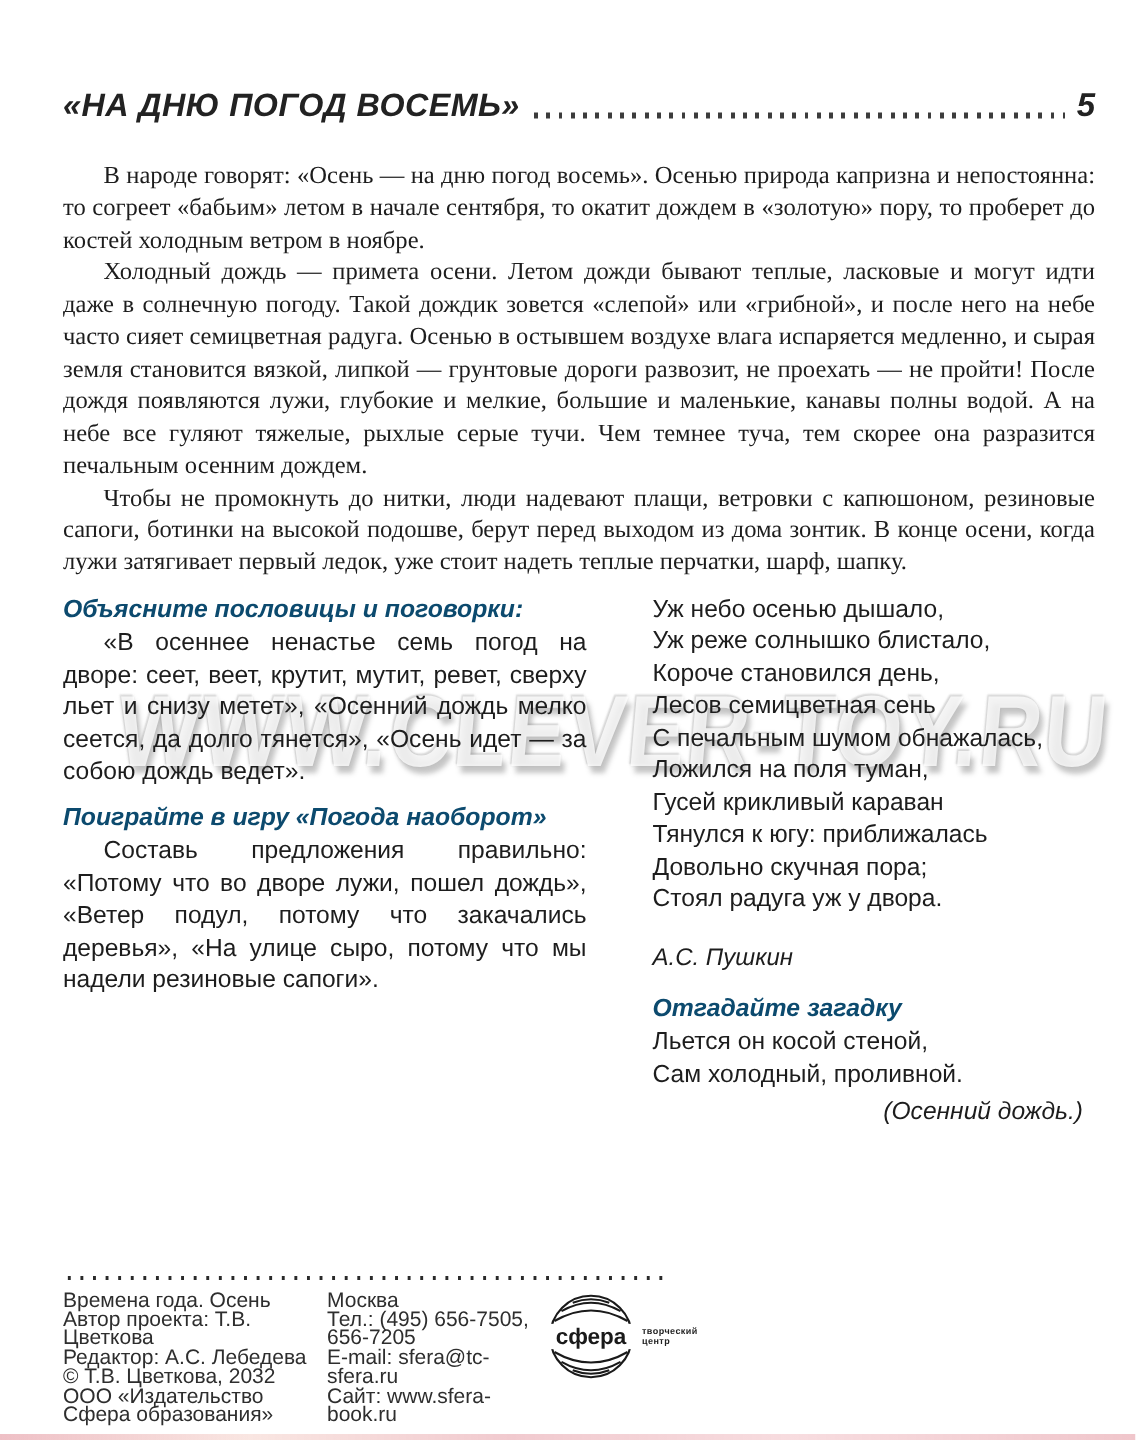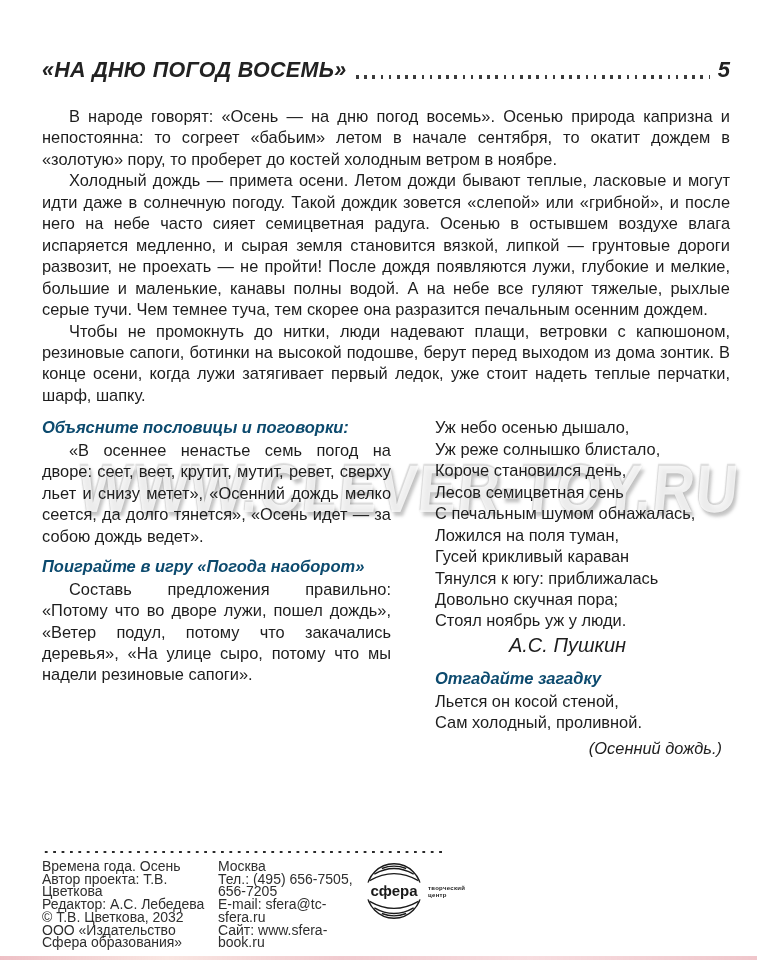--- a/index.html
+++ b/index.html
@@ -57,21 +57,21 @@
     margin: 0 8px 4px 10px;
     background-image: repeating-linear-gradient(90deg, #3c3c3c 0 2.6px, transparent 2.6px 8.2px);
   }
   .page-num {
     font-size: 22px;
     font-weight: bold;
     font-style: italic;
     color: #222;
   }
 
-  .intro { margin-top: 23px; }
+  .intro { margin-top: 23px; font-family: Liberation Serif, serif; }
   .intro p {
     margin: 0;
     text-indent: 27px;
     text-align: justify;
     font-size: 16.4px;
     line-height: 21.45px;
   }
 
   .cols { display: flex; margin-top: 11px; }
   .col-left  { width: 349px; margin-right: 44px; }
@@ -92,25 +92,25 @@
     font-size: 16.4px;
     line-height: 21.45px;
   }
   .sec-gap { margin-top: 9px; }
 
   .poem-line, .riddle-line {
     font-size: 16.4px;
     line-height: 21.45px;
   }
   .author {
-    font-size: 20px;
-    font-style: italic;
-    text-align: center;
+    font-size: 16px;
+    font-style: italic;
+    text-align: left;
     padding-right: 30px;
-    margin-top: 3px;
+    margin-top: 18px;
     line-height: 21.45px;
   }
   .answer {
     font-size: 16.4px;
     font-style: italic;
     text-align: right;
     padding-right: 8px;
     margin-top: 4px;
     line-height: 21.45px;
   }
@@ -197,21 +197,21 @@
       <div class="poem">
         <div class="poem-line">Уж небо осенью дышало,</div>
         <div class="poem-line">Уж реже солнышко блистало,</div>
         <div class="poem-line">Короче становился день,</div>
         <div class="poem-line">Лесов семицветная сень</div>
         <div class="poem-line">С печальным шумом обнажалась,</div>
         <div class="poem-line">Ложился на поля туман,</div>
         <div class="poem-line">Гусей крикливый караван</div>
         <div class="poem-line">Тянулся к югу: приближалась</div>
         <div class="poem-line">Довольно скучная пора;</div>
-        <div class="poem-line">Стоял ноябрь уж у люди.</div>
+        <div class="poem-line">Стоял радуга уж у двора.</div>
       </div>
       <div class="author">А.С. Пушкин</div>
 
       <h3 class="sec-heading riddle-heading">Отгадайте загадку</h3>
       <div>
         <div class="riddle-line">Льется он косой стеной,</div>
         <div class="riddle-line">Сам холодный, проливной.</div>
         <div class="answer">(Осенний дождь.)</div>
       </div>
     </div>

